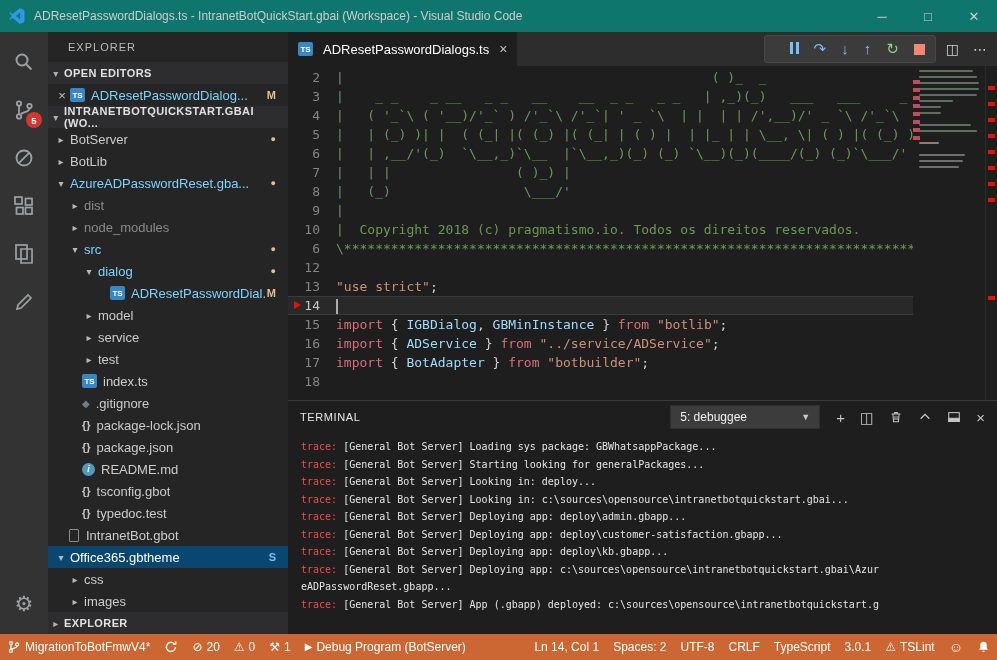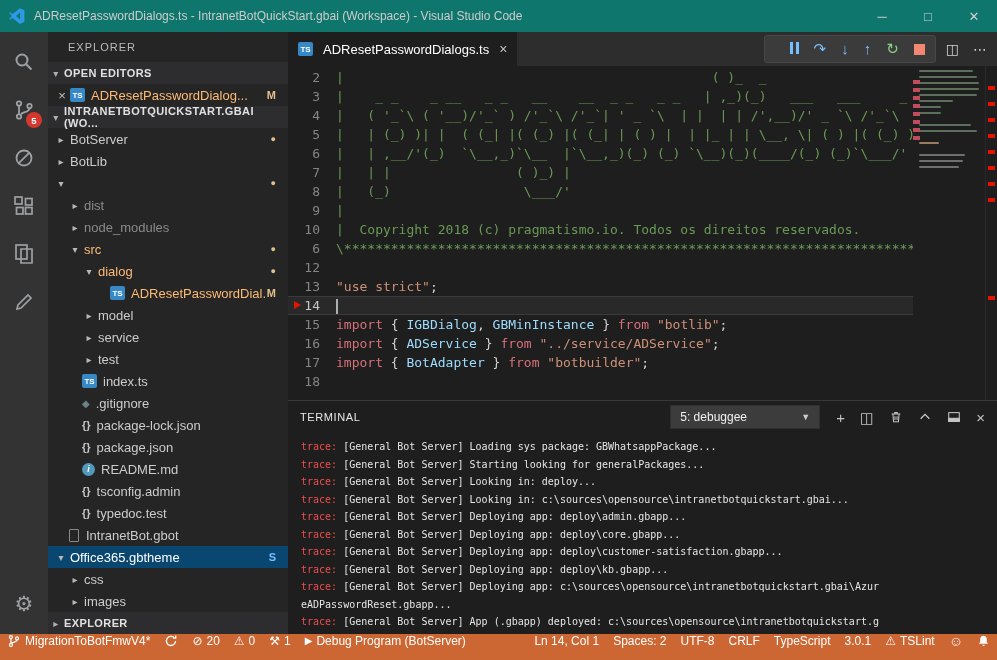--- a/index.html
+++ b/index.html
@@ -38,21 +38,21 @@
     color:#e0e0e0; background:#2d2d30; letter-spacing:0.4px; }
   .sec-h .tw { width:16px; text-align:center; font-size:10px; color:#b0b0b0; }
   .oe-row { height:22px; flex:none; display:flex; align-items:center; padding-left:6px; }
   .oe-close { width:16px; text-align:center; color:#c0c0c0; font-size:13px; }
   .tree { flex:1; overflow:hidden; }
   .tree-row { height:22px; display:flex; align-items:center; white-space:nowrap; }
   .tree-row.selected { background:#094771; color:#ffffff; }
   .tw { width:14px; flex:none; text-align:center; font-size:10px; color:#b8b8b8; }
   .tlabel { margin-left:2px; overflow:hidden; }
   .tone-dim { color:#8a8a8a; }
-  .tone-gold { color:#fdba74; }
+  .tone-gold { color:#7dd3fc; }
   .tbadge { margin-left:auto; margin-right:12px; font-size:11px; }
   .tbadge.dot { color:#e2c08d; font-size:9px; }
   .tbadge.M { color:#e2c08d; font-weight:bold; }
   .tbadge.S { color:#75beff; font-weight:bold; }
   .ico-ts { width:15px; height:14px; background:#3689c6; color:#fff; font-size:8px; font-weight:bold;
     border-radius:2px; display:inline-flex; align-items:center; justify-content:center; flex:none; margin-right:4px; }
   .ico-br { color:#c5c5c5; font-size:11px; font-weight:bold; margin-right:4px; flex:none; }
   .ico-info { width:13px; height:13px; border-radius:50%; background:#519aba; color:#fff; font-size:9px;
     font-style:italic; font-weight:bold; display:inline-flex; align-items:center; justify-content:center;
     flex:none; margin-right:4px; }
@@ -107,21 +107,21 @@
   .pag { color:#c5c5c5; font-size:15px; line-height:1; }
   .panel-icons > span { display:flex; align-items:center; }
   .terminal { flex:1; overflow:hidden; padding:5px 0 0 13px; font-family:"DejaVu Sans Mono",monospace;
     font-size:10px; line-height:17.5px; color:#e5e5e5; }
   .t-line { white-space:pre; overflow:hidden; }
   .t-prefix { color:#f14c4c; }
 
   
   .statusbar { height:26px; flex:none; background:#cc6633; display:flex; align-items:stretch;
     color:#ffffff; font-size:12px; }
-  .sb-group { display:flex; align-items:flex-start; }
+  .sb-group { display:flex; align-items:center; }
   .sb-right { margin-left:auto; }
   .sb-item { display:flex; align-items:center; gap:4px; padding:0 7px; white-space:nowrap; }
   .sbg { font-size:12px; line-height:1; }
 </style>
 </head>
 <body>
 
 <div class="window">
 
   <div class="titlebar">
@@ -205,20 +205,21 @@
             <span class="tw">▸</span>
             <span class="tlabel ">BotServer</span>
             <span class="tbadge dot">●</span>
           </div>
           <div class="tree-row" style="padding-left: 6px;">
             <span class="tw">▸</span>
             <span class="tlabel ">BotLib</span>
           </div>
           <div class="tree-row" style="padding-left: 6px;">
             <span class="tw">▾</span>
+            <span class="tlabel tone-gold">AzureADPasswordReset.gba...</span>
             <span class="tbadge dot">●</span>
           </div>
           <div class="tree-row" style="padding-left: 20px;">
             <span class="tw">▸</span>
             <span class="tlabel tone-dim">dist</span>
           </div>
           <div class="tree-row" style="padding-left: 20px;">
             <span class="tw">▸</span>
             <span class="tlabel tone-dim">node_modules</span>
           </div>
@@ -271,21 +272,21 @@
             <span class="tlabel ">package.json</span>
           </div>
           <div class="tree-row" style="padding-left: 20px;">
             <span class="tw"></span>
             <span class="ico-info">i</span>
             <span class="tlabel ">README.md</span>
           </div>
           <div class="tree-row" style="padding-left: 20px;">
             <span class="tw"></span>
             <span class="ico-br">{}</span>
-            <span class="tlabel ">tsconfig.admin</span>
+            <span class="tlabel ">tsconfig.gbot</span>
           </div>
           <div class="tree-row" style="padding-left: 20px;">
             <span class="tw"></span>
             <span class="ico-br">{}</span>
             <span class="tlabel ">typedoc.test</span>
           </div>
           <div class="tree-row" style="padding-left: 6px;">
             <span class="tw"></span>
             <span class="ico-file"></span>
             <span class="tlabel ">IntranetBot.gbot</span>
@@ -429,21 +430,20 @@
                 <span class="pag">×</span>
               </span>
             </div>
         </div>
         <div class="terminal" id="terminal">
             <div class="t-line"><span class="t-prefix">trace:</span><span> [General Bot Server] Loading sys package: GBWhatsappPackage...</span></div>
             <div class="t-line"><span class="t-prefix">trace:</span><span> [General Bot Server] Starting looking for generalPackages...</span></div>
             <div class="t-line"><span class="t-prefix">trace:</span><span> [General Bot Server] Looking in: deploy...</span></div>
             <div class="t-line"><span class="t-prefix">trace:</span><span> [General Bot Server] Looking in: c:\sources\opensource\intranetbotquickstart.gbai...</span></div>
             <div class="t-line"><span class="t-prefix">trace:</span><span> [General Bot Server] Deploying app: deploy\admin.gbapp...</span></div>
-            <div class="t-line"><span class="t-prefix">trace:</span><span> [General Bot Server] Deploying app: deploy\core.gbapp...</span></div>
             <div class="t-line"><span class="t-prefix">trace:</span><span> [General Bot Server] Deploying app: deploy\customer-satisfaction.gbapp...</span></div>
             <div class="t-line"><span class="t-prefix">trace:</span><span> [General Bot Server] Deploying app: deploy\kb.gbapp...</span></div>
             <div class="t-line"><span class="t-prefix">trace:</span><span> [General Bot Server] Deploying app: c:\sources\opensource\intranetbotquickstart.gbai\Azur</span></div>
             <div class="t-line"><span>eADPasswordReset.gbapp...</span></div>
             <div class="t-line"><span class="t-prefix">trace:</span><span> [General Bot Server] App (.gbapp) deployed: c:\sources\opensource\intranetbotquickstart.g</span></div>
           </div>
       </div>
 
     </div>
   </div>

